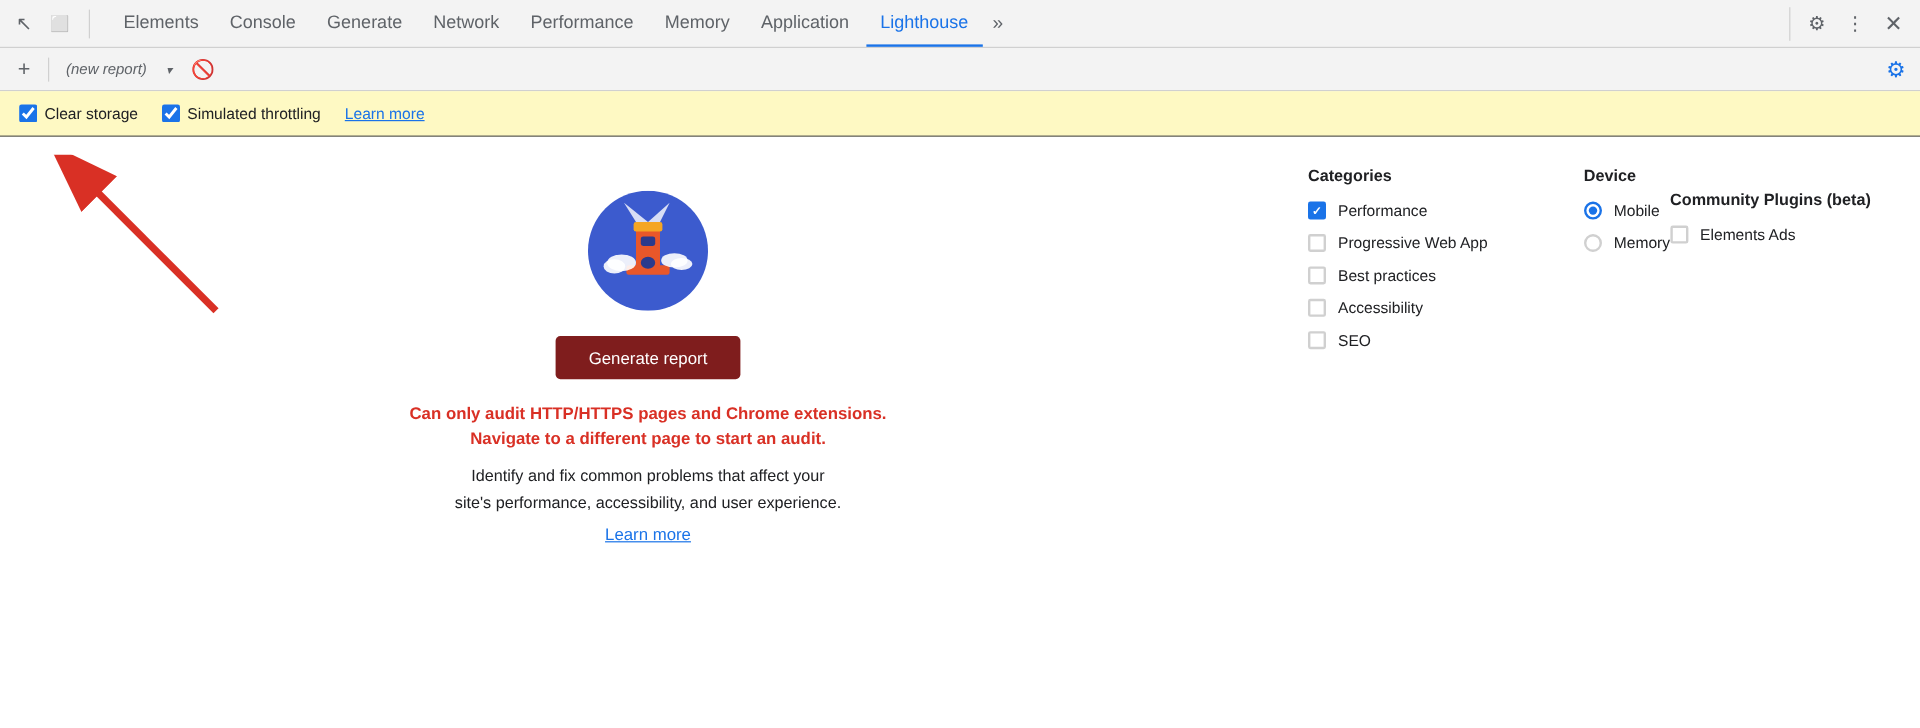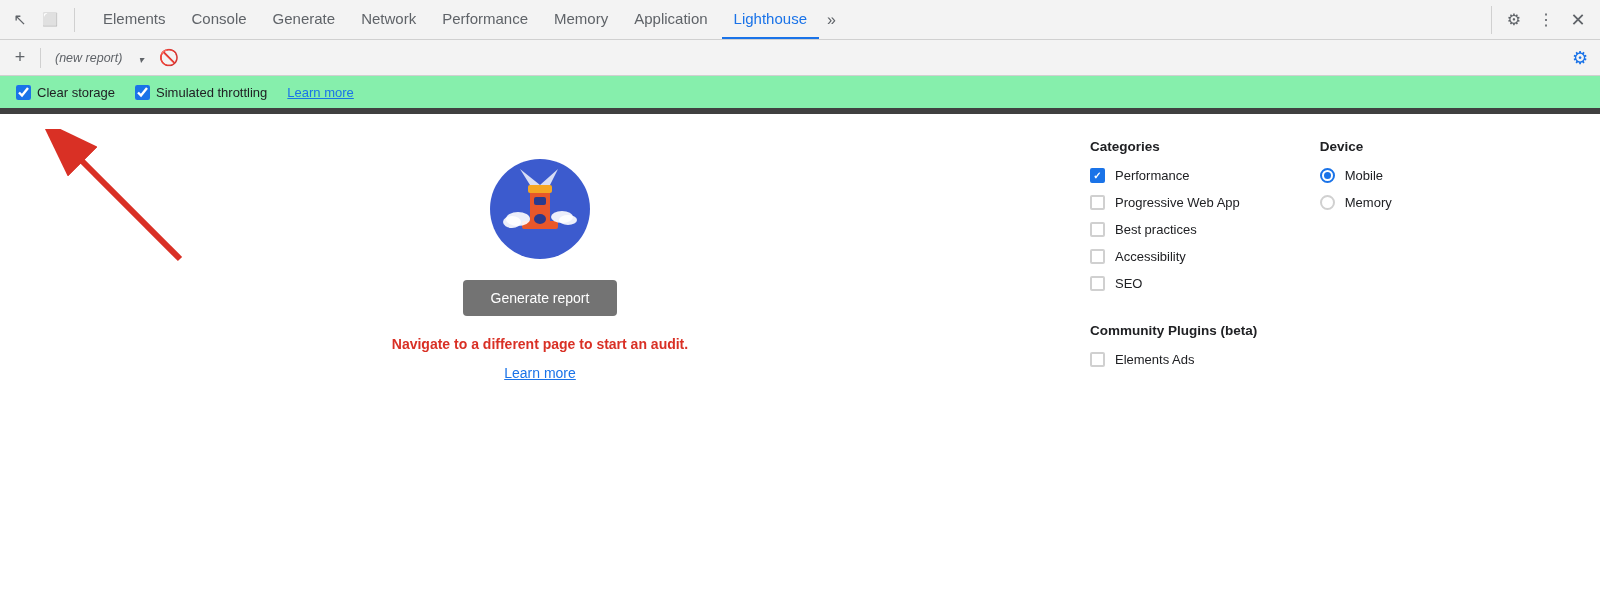--- a/index.html
+++ b/index.html
@@ -144,22 +144,22 @@
       color: #1a73e8;
       font-size: 18px;
       border: none; background: transparent;
       border-radius: 3px;
     }
 
     
     .options-bar {
       display: flex;
       align-items: center;
-      background: #86efac;
-      border-bottom: 6px solid #404040;
+      background: #fef9c3;
+      border-bottom: 1px solid #404040;
       height: 38px;
       padding: 0 16px;
       gap: 20px;
     }
     .checkbox-label {
       display: flex;
       align-items: center;
       gap: 6px;
       cursor: pointer;
       font-size: 13px;
@@ -192,21 +192,21 @@
       display: flex;
       flex-direction: column;
       align-items: center;
       justify-content: flex-start;
       padding-top: 10px;
       position: relative;
     }
 
     
     .generate-btn {
-      background: #737373;
+      background: #7f1d1d;
       color: #ffffff;
       border: none;
       border-radius: 4px;
       padding: 10px 28px;
       font-size: 14px;
       cursor: pointer;
       margin-bottom: 18px;
       font-weight: 400;
     }
 
@@ -232,21 +232,21 @@
       color: #1a73e8;
       text-decoration: underline;
       cursor: pointer;
       font-size: 14px;
     }
 
     
     .right-panel {
       width: 480px;
       display: flex;
-      flex-direction: column;
+      flex-direction: row;
       padding-top: 5px;
       gap: 0;
     }
     .right-columns {
       display: flex;
       gap: 80px;
     }
 
     
     .section-title {
@@ -424,23 +424,27 @@
 
         <rect x="44" y="55" width="12" height="10" rx="6" fill="#2a3a8c"></rect>
 
         <rect x="44" y="38" width="12" height="8" rx="2" fill="#2a3a8c"></rect>
       </svg>
     </div>
 
     <button class="generate-btn">Generate report</button>
 
     <div class="error-text">
+      <div>Can only audit HTTP/HTTPS pages and Chrome extensions.</div>
       <div>Navigate to a different page to start an audit.</div>
     </div>
 
+    <div class="desc-text">
+      Identify and fix common problems that affect your<br>site's performance, accessibility, and user experience.
+    </div>
     <a class="desc-link">Learn more</a>
   </div>
 
   <div class="right-panel">
     <div class="right-columns">
 
       <div>
         <div class="section-title">Categories</div>
 
         <div class="checkbox-row">

